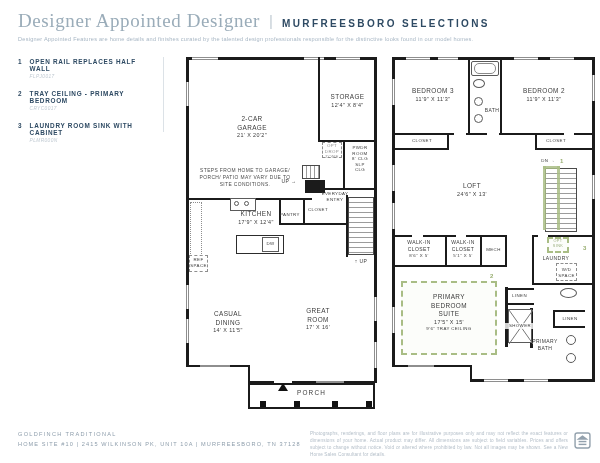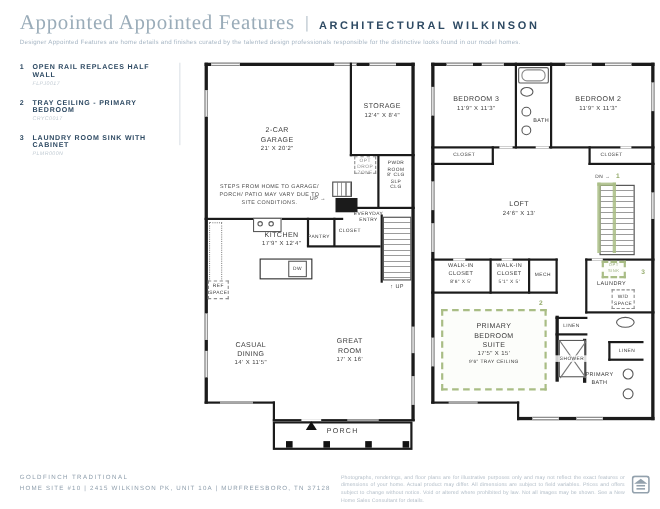--- a/index.html
+++ b/index.html
@@ -59,23 +59,23 @@
   .ftr-right { position:absolute; left:310px; top:430px; width:258px; font-size:4.7px; color:#b3bec8; text-align:justify; line-height:1.5; letter-spacing:0.1px; }
   .eho { position:absolute; left:574px; top:432px; width:17px; height:17px; }
 </style>
 </head>
 <body>
 
 <div class="page">
 
   <header class="hdr">
     <div class="title-row">
-      <span class="title">Appointed Appointed Features</span>
+      <span class="title">Designer Appointed Designer</span>
       <span class="tsep">|</span>
-      <span class="section">ARCHITECTURAL WILKINSON</span>
+      <span class="section">MURFREESBORO SELECTIONS</span>
     </div>
     <p class="desc">Designer Appointed Features are home details and finishes curated by the talented design professionals responsible for the distinctive looks found in our model homes.</p>
   </header>
 
   <aside class="legend">
     <div class="litem">
       <span class="lnum">1</span>
       <div>
         <span class="llabel">OPEN RAIL REPLACES HALF WALL</span>
         <span class="lcode">FLPJ0017</span>

